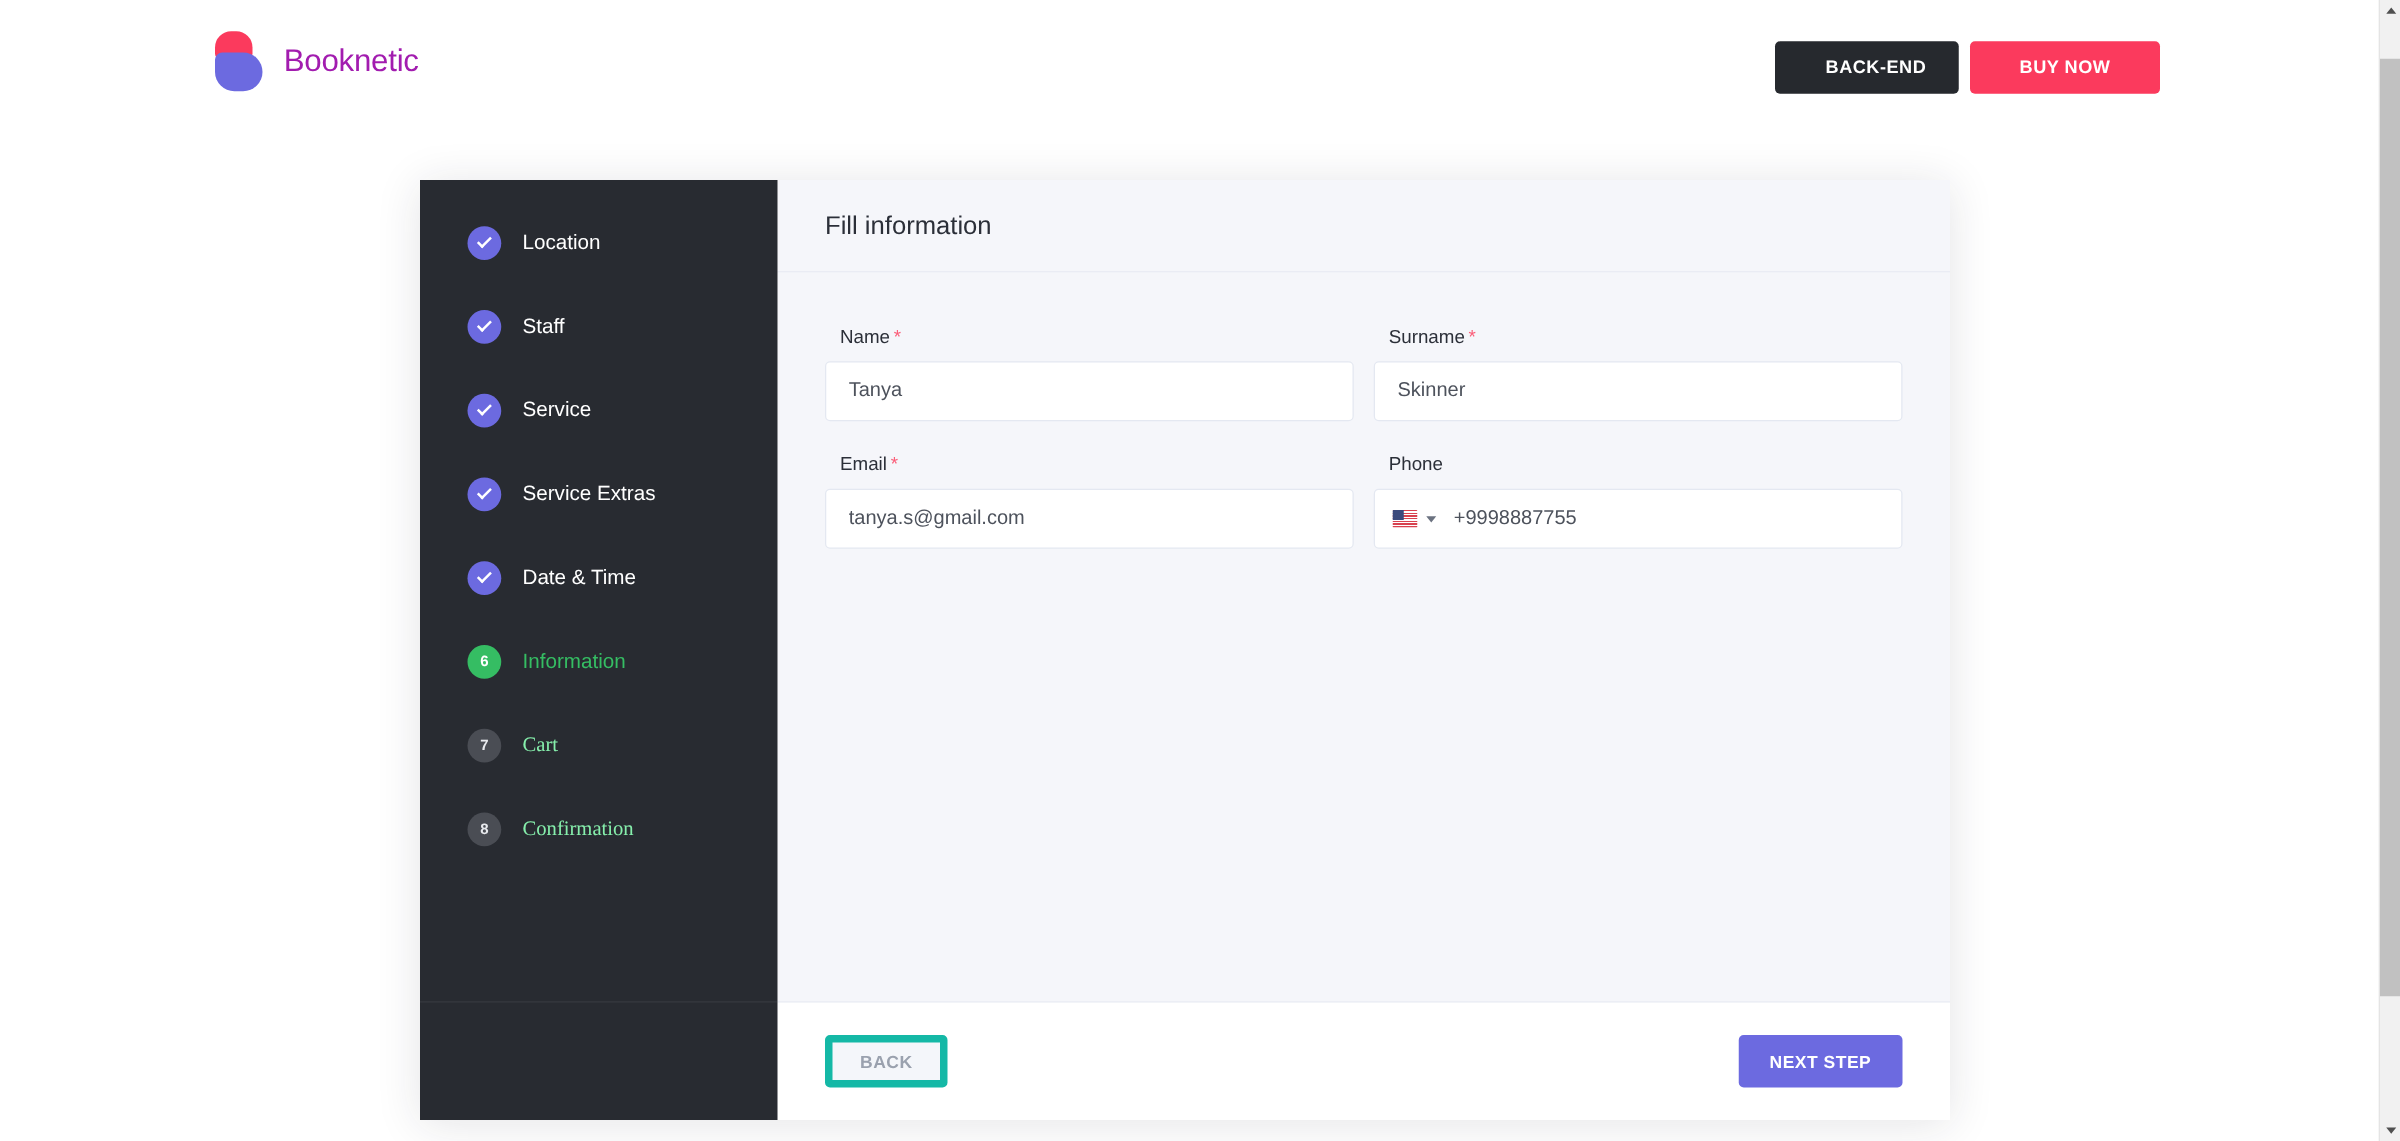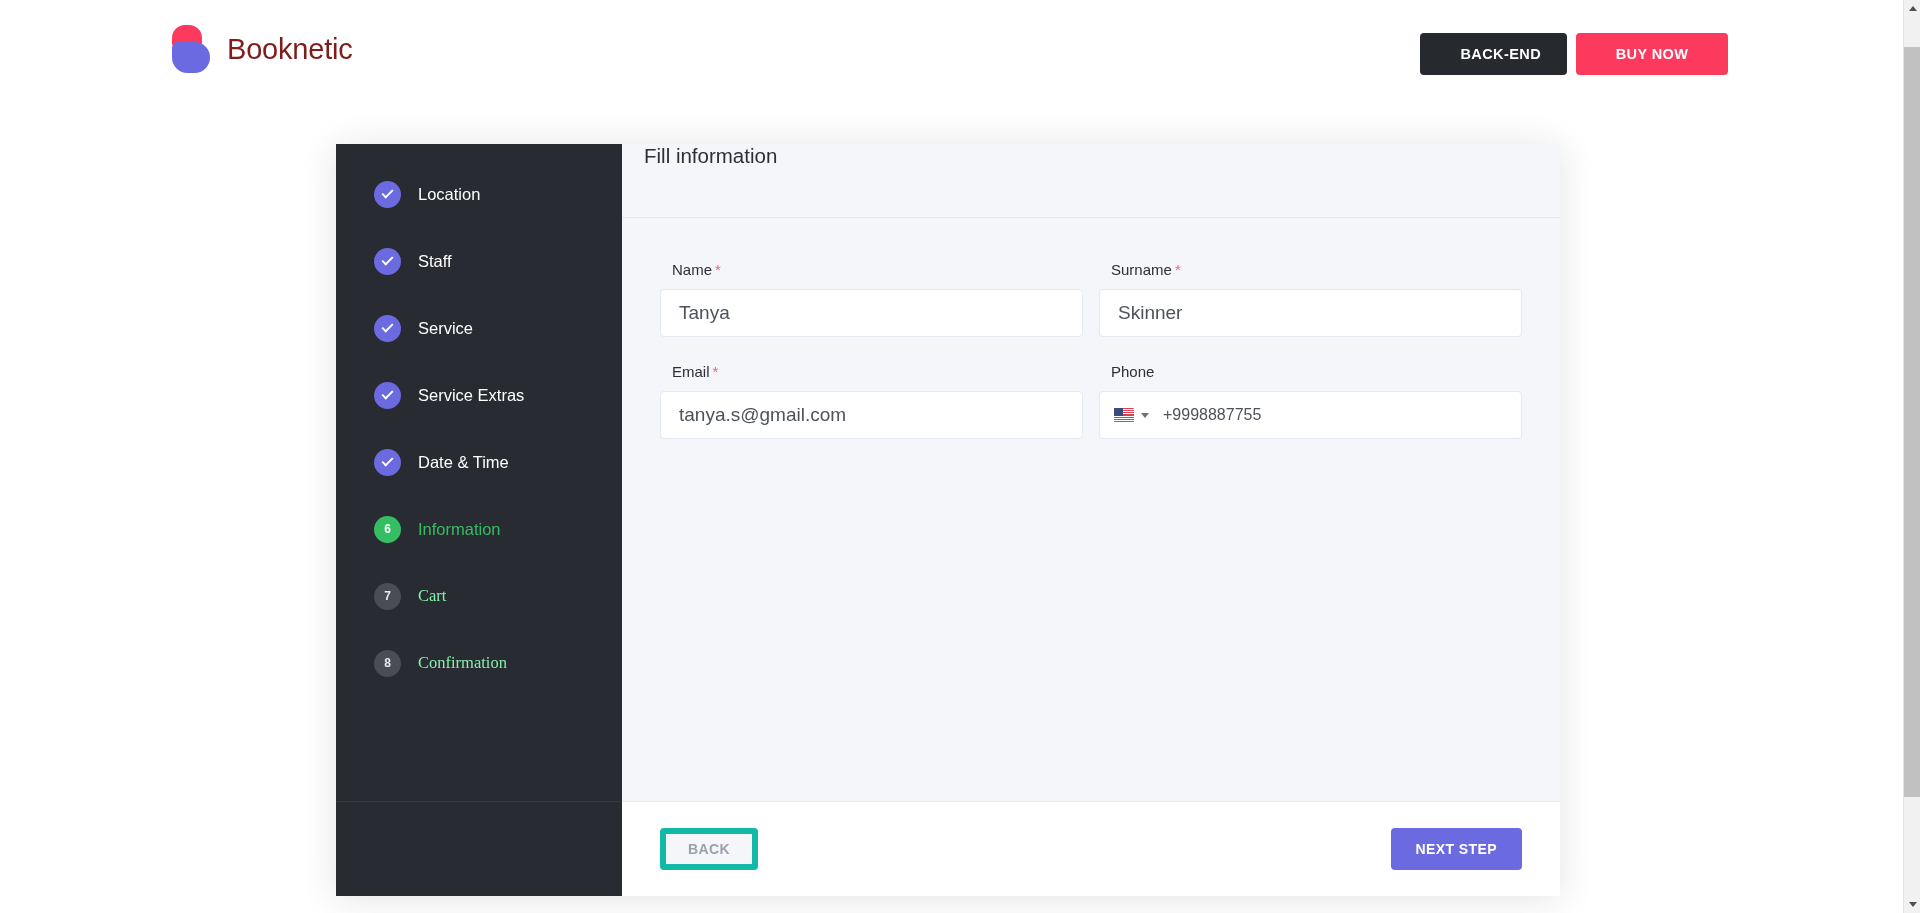--- a/index.html
+++ b/index.html
@@ -57,23 +57,23 @@
   }
   #brand-logo .logo-bottom {
     position: absolute;
     left: 0; top: 17px;
     width: 38px; height: 31px;
     background: #6c6ae0;
     border-radius: 6px 16px 16px 16px;
   }
 
   #brand-name {
-    font-size: 29px;
+    font-size: 25px;
     font-weight: 400;
-    color: #7f1d1d;
+    color: #a21caf;
     letter-spacing: -0.2px;
     line-height: 1;
   }
 
   #header-actions {
     position: absolute;
     right: 175px; top: 33px;
     display: flex;
     gap: 9px;
   }
@@ -172,22 +172,22 @@
     flex: 1;
     display: flex;
     flex-direction: column;
     background: #f5f6fa;
   }
 
   #panel-header {
     height: 74px;
     flex: 0 0 74px;
     display: flex;
-    align-items: flex-start;
-    padding-left: 22px;
+    align-items: center;
+    padding-left: 38px;
     border-bottom: 1px solid #e6e9f2;
     background: #f5f6fa;
   }
   #panel-title {
     font-size: 20.5px;
     color: #2b2f38;
     font-weight: 400;
   }
 
   #panel-body {
@@ -218,21 +218,21 @@
   }
 
   .text-input {
     width: 100%;
     height: 48px;
     background: #ffffff;
     border: 1px solid #e4e8f1;
     border-radius: 4px;
     padding: 0 18px;
     font-family: "Liberation Sans", sans-serif;
-    font-size: 19px;
+    font-size: 16px;
     color: #4d525c;
     outline: none;
   }
   .text-input::placeholder { color: #a9afba; }
 
   
   .phone-wrap {
     width: 100%;
     height: 48px;
     background: #ffffff;

